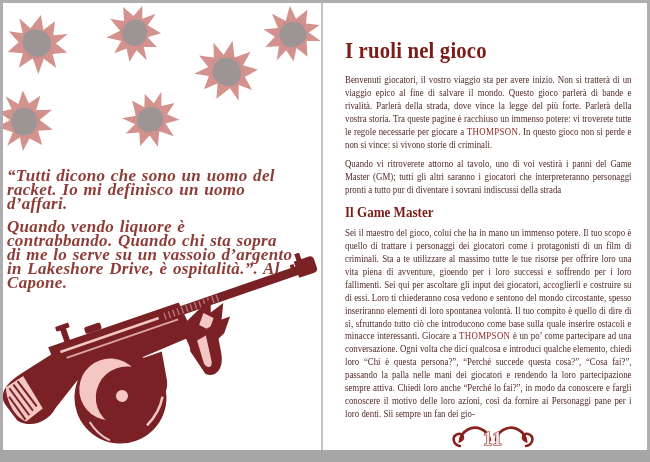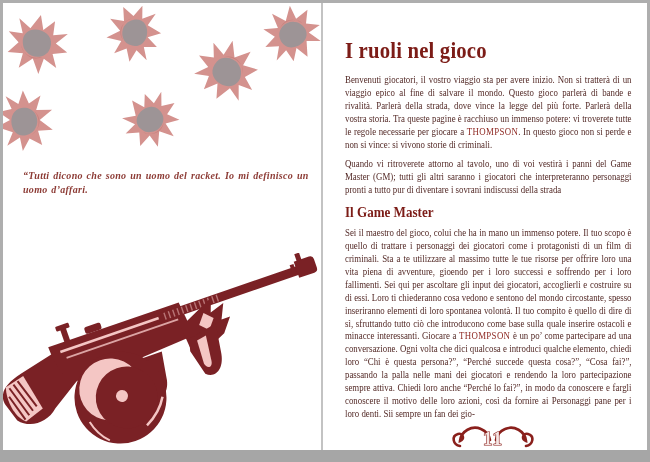--- a/index.html
+++ b/index.html
@@ -25,23 +25,23 @@
     position:absolute; left:318px; top:0; width:2px; height:100%;
     background:#c3c3c3;
   }
   .page-right {
     position:absolute; left:320px; top:0; right:0; height:100%;
     padding:35px 18px 0 22px; overflow:hidden;
   }
   .bullet-holes { position:absolute; left:0; top:0; }
   .gun { position:absolute; left:0; top:250px; }
   .quote {
-    position:absolute; left:20px; top:166px; width:288px;
+    position:absolute; left:4px; top:166px; width:288px;
     font-style:italic; font-weight:bold;
-    font-size:10px; line-height:14.2px;
+    font-size:17px; line-height:14.2px;
     color:#8d3c36; letter-spacing:0.3px; word-spacing:1px;
   }
   .quote p { margin-bottom:8px; }
   .text-col {
     width:318px; transform:scaleX(0.901); transform-origin:0 0;
   }
   h1.title {
     font-size:23px; font-weight:bold; color:#7c1c17;
     margin-bottom:10px; letter-spacing:0.2px;
   }
@@ -89,20 +89,21 @@
         <g>
             <use href="#splat" xlink:href="#splat" transform="translate(22,118) rotate(262) scale(1.05)"></use>
           </g>
         <g>
             <use href="#splat" xlink:href="#splat" transform="translate(148,117) rotate(320)"></use>
           </g>
       </svg>
 
       <div class="quote">
         <p>“Tutti dicono che sono un uomo del racket. Io mi definisco un uomo d’affari.</p>
+        <p><span>Quando vendo liquore è contrabbando. Quando chi sta sopra di me lo serve su un vassoio d’argento in Lakeshore Drive, è ospitalità.”. </span><span>Al Capone.</span></p>
       </div>
 
       <svg class="gun" width="318" height="205" viewBox="0 0 318 205">
         <g transform="translate(-24,133) rotate(-19)">
 
           <path d="M94,-10 L44,2 C23,7 16,16 19,27 L25,45 C35,57 53,57 65,46 L96,26 Q90,8 94,-10 Z" fill="#7a2125"></path>
           <path d="M25,10 L45,5 L53,42 L33,49 C23,41 21,22 25,10 Z" fill="#f4c6c4"></path>
           <path d="M28,12 L38,44 M33,10 L43,41 M38,8 L48,38 M25,20 L33,47" stroke="#7a2125" stroke-width="2" fill="none"></path>
 
           <path d="M78,-14 L216,-14 L220,22 L150,27 L88,27 Q78,8 78,-14 Z" fill="#7a2125"></path>

